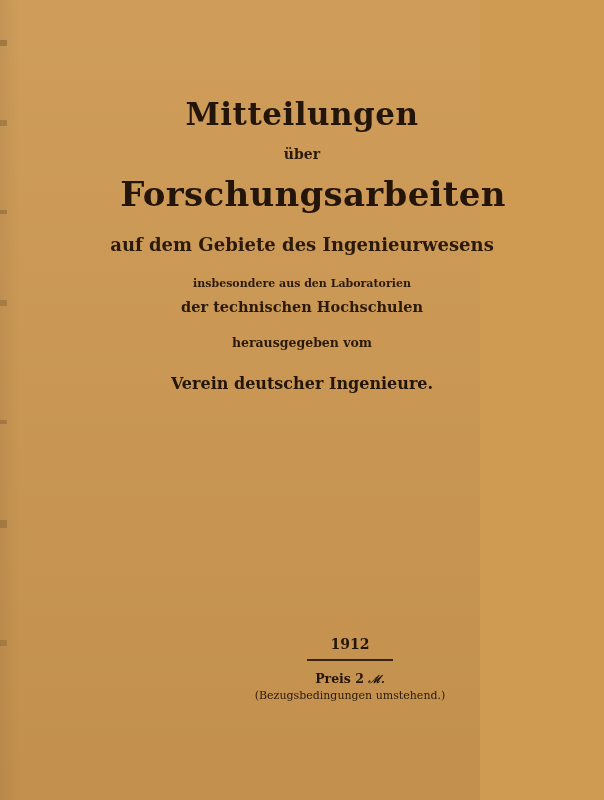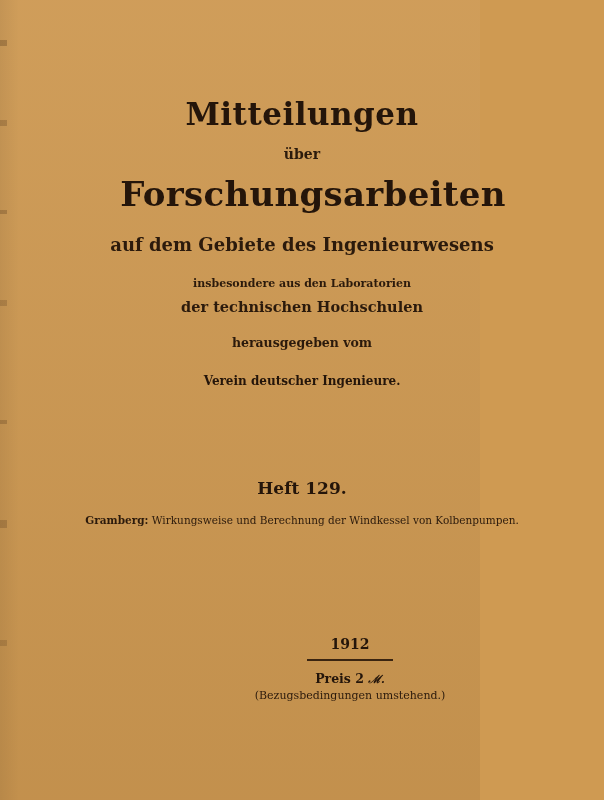--- a/index.html
+++ b/index.html
@@ -104,21 +104,21 @@
   .line-hrsg {
     font-family: "DejaVu Serif", serif;
     font-size: 12.5px;
     font-weight: bold;
     margin: 0 0 24px 0;
     color: #2b1a0c;
   }
   .line-verein {
     font-family: "DejaVu Serif", serif;
     font-weight: bold;
-    font-size: 12px;
+    font-size: 16px;
     margin: 0;
     color: #24150a;
   }
   .heft-block {
     position: absolute;
     left: 0;
     top: 478px;
     width: 604px;
     text-align: center;
   }
@@ -195,27 +195,20 @@
     <p class="line-main">Mitteilungen</p>
     <p class="line-uber">über</p>
     <p class="line-forsch">Forschungsarbeiten</p>
     <p class="line-sub1">auf dem Gebiete des Ingenieurwesens</p>
     <p class="line-sub2">insbesondere aus den Laboratorien</p>
     <p class="line-sub3">der technischen Hochschulen</p>
     <p class="line-hrsg">herausgegeben vom</p>
     <p class="line-verein">Verein deutscher Ingenieure.</p>
   </div>
 
-  <div class="heft-block">
-    <p class="heft">Heft 129.</p>
-    <p class="article-line">
-      <span class="author">Gramberg:</span>
-      <span>Wirkungsweise und Berechnung der Windkessel von Kolbenpumpen.</span>
-    </p>
-  </div>
 
   <div class="imprint-block">
     <p class="year">1912</p>
     <div class="rule"></div>
     <p class="price">
       <span>Preis 2</span>
       <span class="mark">ℳ.</span>
     </p>
     <p class="terms">(Bezugsbedingungen umstehend.)</p>
   </div>

